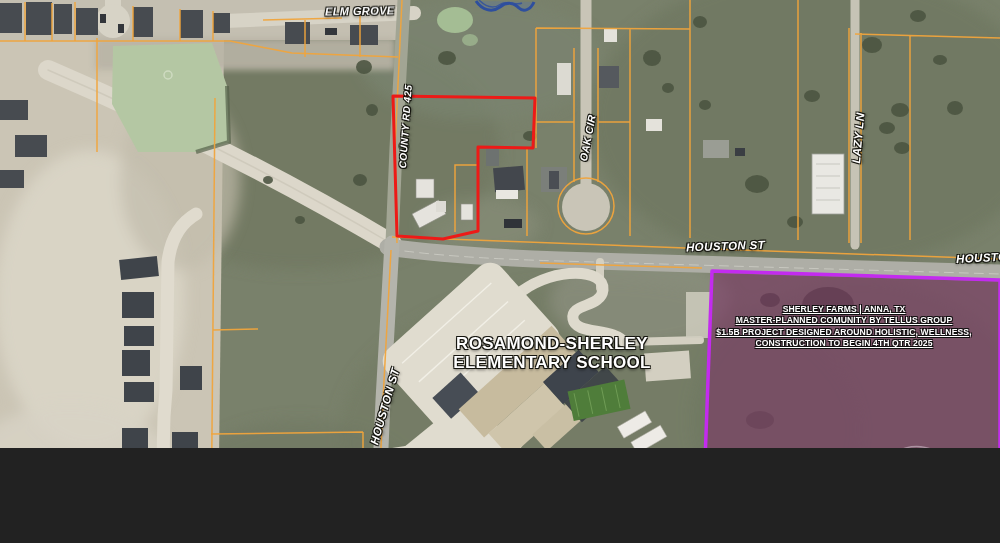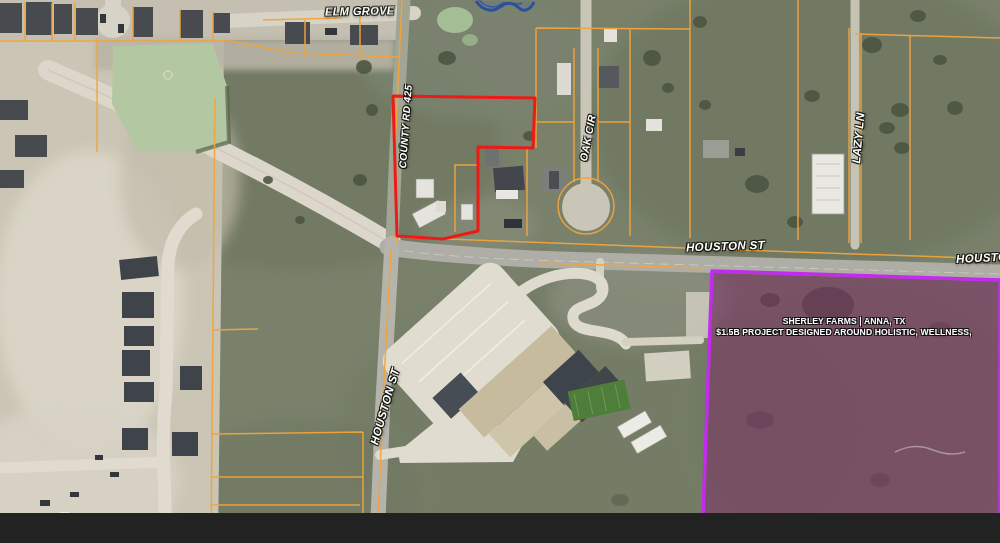--- a/index.html
+++ b/index.html
@@ -1,35 +1,36 @@
 <!DOCTYPE html>
 <html style="--parcel-line: #f0a43c; --selected-parcel: #ed1a17; --development-border: #c32bef; --development-fill: #7c2a66; --water-outline: #2e4f9e; --pond-fill: #b4c7a3;"><head>
 <meta charset="utf-8">
 <style>
   html,body{margin:0;padding:0;background:#222;}
   .stage{
-    position:relative;width:1000px;height:513px;overflow:hidden;
+    position:relative;width:1000px;height:448px;overflow:hidden;
     font-family:"Liberation Sans",sans-serif;background:#79816b;
   }
   .stage svg{position:absolute;left:0;top:0;}
   .map-label{
     position:absolute;color:#fff;font-weight:bold;white-space:nowrap;
     text-shadow:-1px -1px 0 #15150f,1px -1px 0 #15150f,-1px 1px 0 #15150f,1px 1px 0 #15150f,0 2px 3px rgba(0,0,0,.55);
     letter-spacing:.4px;line-height:1;
   }
   .street{font-style:italic;}
   .rot{transform-origin:0 0;}
   .school-label{
     left:438px;top:334px;width:228px;text-align:center;
     font-size:17px;line-height:19px;letter-spacing:.3px;
   }
   .dev-callout{
-    left:708px;top:316px;width:272px;text-align:center;
+    left:708px;top:304px;width:272px;text-align:center;
     font-size:8.6px;line-height:11.4px;font-weight:bold;letter-spacing:.1px;
     text-shadow:-1px -1px 0 #101010,1px -1px 0 #101010,-1px 1px 0 #101010,1px 1px 0 #101010;
+    text-decoration:underline;
   }
   .orange-lines path,.orange-lines circle{stroke:var(--parcel-line,#f0a43c);stroke-width:1.5;fill:none;opacity:.95;}
   .red-outline{stroke:var(--selected-parcel,#ed1a17);stroke-width:3;fill:none;stroke-linejoin:round;}
   .purple-zone{fill:var(--development-fill,#7c2a66);fill-opacity:.52;stroke:var(--development-border,#c32bef);stroke-width:3.5;stroke-linejoin:round;}
   .water{stroke:var(--water-outline,#2e4f9e);}
 </style>
 </head>
 <body>
 
 <div class="stage">
@@ -254,19 +255,25 @@
   <div class="map-label street rot" style="left:578px;top:160px;font-size:10.5px;transform:rotate(-79deg);">OAK CIR</div>
 
   <div class="map-label street rot" style="left:851px;top:163px;font-size:11.5px;transform:rotate(-85deg);">LAZY LN</div>
 
   <div class="map-label street" style="left:686px;top:241px;font-size:11.5px;transform:rotate(-2deg);">HOUSTON ST</div>
 
   <div class="map-label street rot" style="left:369px;top:443px;font-size:11.5px;transform:rotate(-74deg);">HOUSTON ST</div>
 
   <div class="map-label street" style="left:956px;top:252px;font-size:11.5px;transform:rotate(-3deg);">HOUSTON ST</div>
 
+  <div class="map-label school-label">
+    <div>ROSAMOND-SHERLEY</div>
+    <div>ELEMENTARY SCHOOL</div>
+  </div>
 
   <div class="map-label dev-callout">
     <div>SHERLEY FARMS | ANNA, TX</div>
+    <div>MASTER-PLANNED COMUNITY BY TELLUS GROUP</div>
     <div>$1.5B PROJECT DESIGNED AROUND HOLISTIC, WELLNESS,</div>
+    <div>CONSTRUCTION TO BEGIN 4TH QTR 2025</div>
   </div>
 
 </div>
 
 </body></html>

